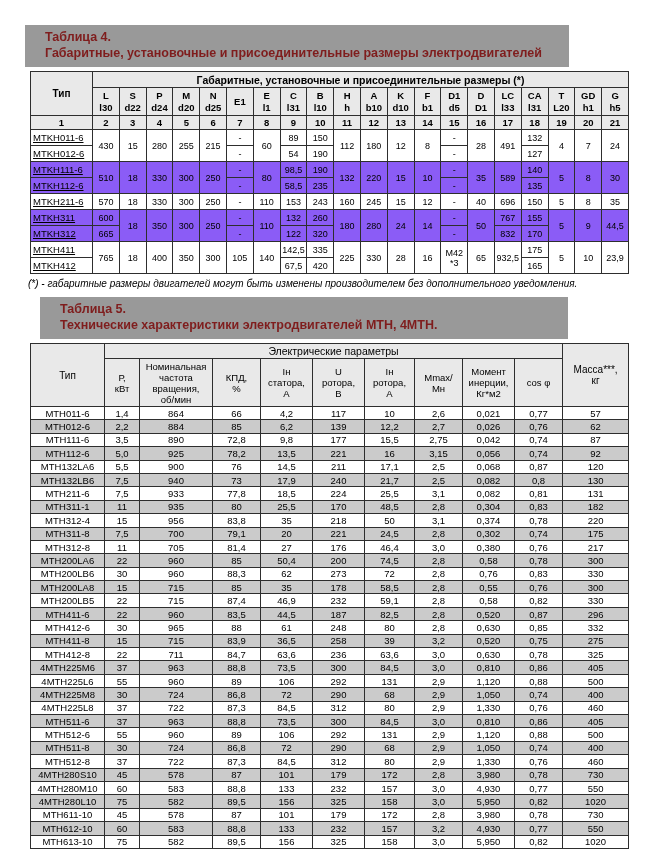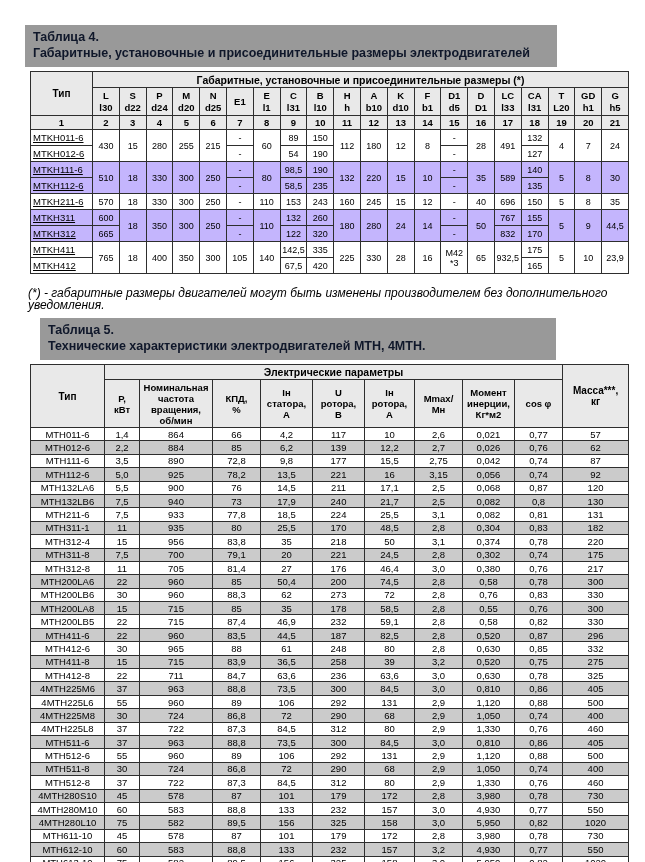--- a/index.html
+++ b/index.html
@@ -2,43 +2,43 @@
 <html><head>
 <meta charset="utf-8">
 <style>
   html,body{margin:0;padding:0;}
   body{
     width:645px;height:862px;overflow:hidden;background:#fff;color:#000;
     font-family:"Liberation Sans","DejaVu Sans",sans-serif;
     -webkit-font-smoothing:antialiased;
   }
   .banner{
-    background:#999999;color:#0f172a;font-weight:bold;
-    padding:4px 8px 6px 8px;font-size:12.5px;line-height:16px;
+    background:#999999;color:#7f1d1d;font-weight:bold;
+    padding:4px 8px 6px 20px;font-size:12.5px;line-height:16px;
   }
   #banner1{margin:25px 0 0 25px;width:516px;}
   #banner2{margin:7px 0 0 40px;width:500px;}
   table{border-collapse:collapse;table-layout:fixed;}
   th,td{border:1px solid #2e2e2e;text-align:center;vertical-align:middle;padding:0;overflow:hidden;}
   
   #t4{margin:4px 0 0 30px;width:598px;font-size:9px;}
   #t4 th{background:#e9e9e9;font-weight:bold;}
   #t4 th.grp{height:15px;font-size:10.5px;}
   #t4 th.tip{font-size:10px;}
   #t4 .c2{height:27px;font-size:9.5px;}
   #t4 .c2 div{line-height:12px;}
   #t4 .numrow th{height:13px;font-size:9.5px;}
   #t4 td{height:15px;font-weight:normal;white-space:pre-line;line-height:10px;}
   #t4 td.tname{text-align:left;padding-left:2px;font-size:9.5px;text-decoration:underline;}
-  #t4 tr.shade td{background:#c4b5fd;}
+  #t4 tr.shade td{background:#8b5cf6;}
   
-  #footnote{margin:13px 0 0 28px;font-size:12px;font-style:italic;line-height:12px;}
+  #footnote{margin:4px 0 0 28px;font-size:10px;font-style:italic;line-height:12px;}
   
   #t5{margin:4px 0 0 30px;width:598px;font-size:9.5px;}
-  #t5 th{background:#e9e9e9;font-weight:bold;white-space:pre-line;margin-top:44px;}
+  #t5 th{background:#e9e9e9;font-weight:normal;white-space:pre-line;margin-top:44px;}
   #t5 th.grp{height:14px;font-size:10.5px;}
   #t5 th.tip,#t5 th.mass{font-size:10px;}
   #t5 .lblrow th{height:47px;font-size:9.5px;line-height:11px;}
   #t5 td{height:12.4px;line-height:11px;}
   #t5 tbody tr:nth-child(even) td{background:#cbcbcb;}
 </style>
 </head>
 <body>
 
 <div id="banner1" class="banner">

